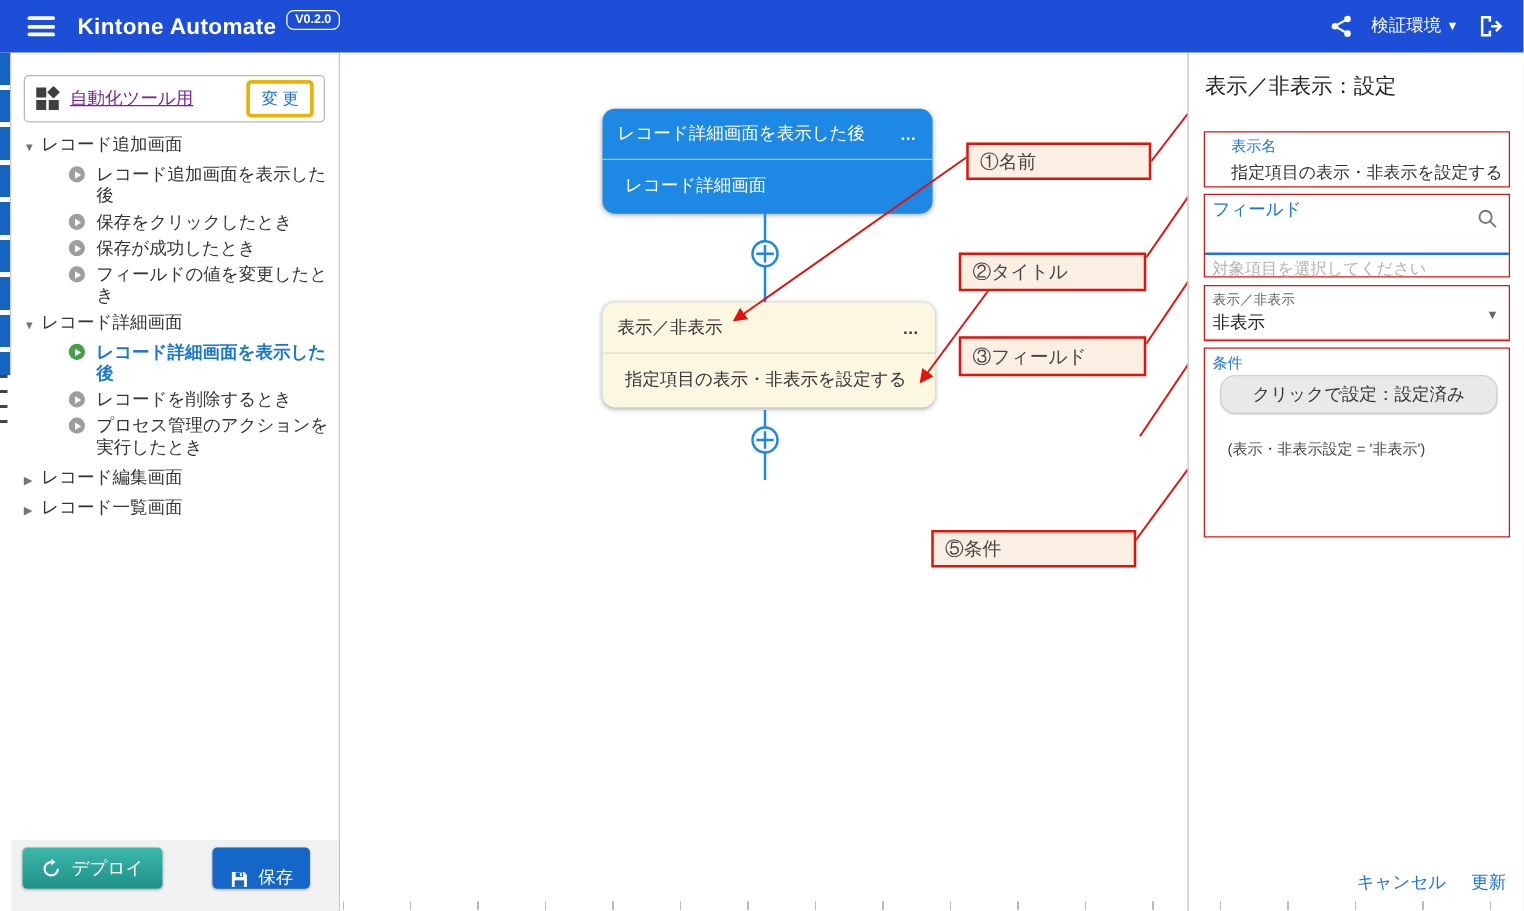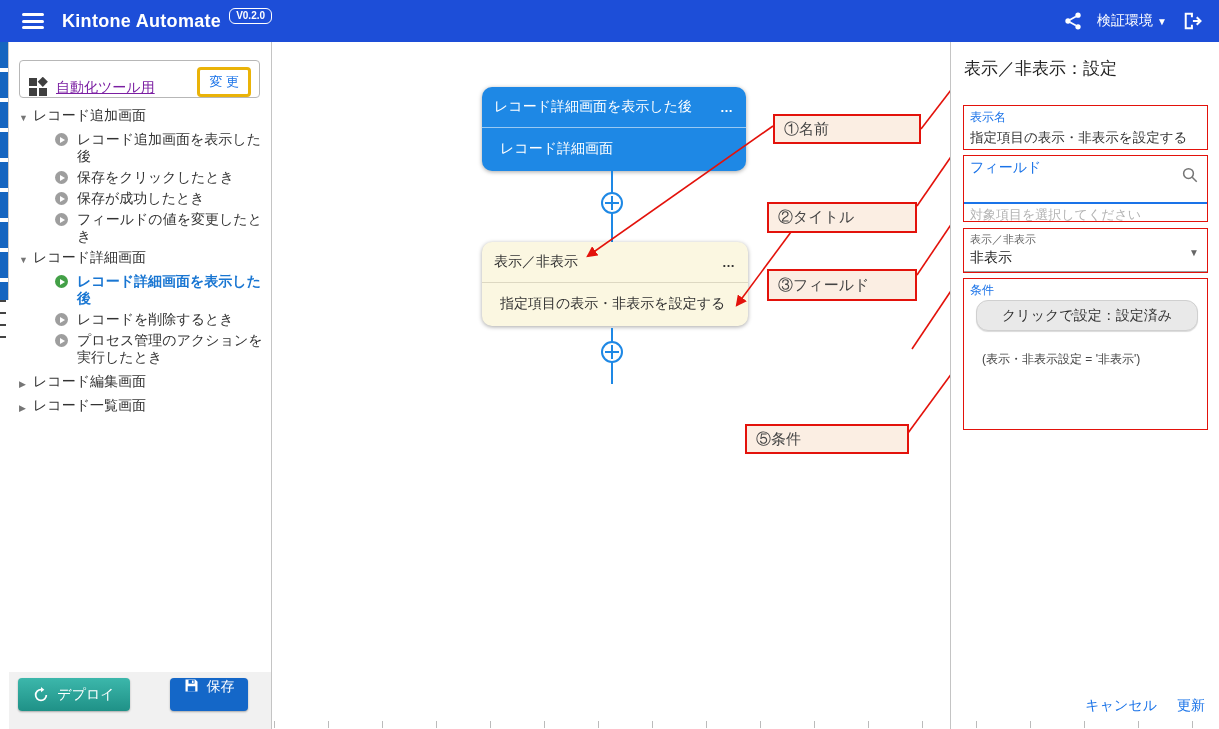--- a/index.html
+++ b/index.html
@@ -35,21 +35,21 @@
     background:repeating-linear-gradient(to bottom,#444 0 2px,transparent 2px 12px);
   }
   
   .sidebar {
     position:absolute; left:9px; top:42px; width:263px; height:687px;
     background:#fff; border-right:1px solid #c4c4c4; z-index:10;
   }
   .app-card {
     position:absolute; left:10px; top:18px; width:241px; height:38px;
     border:1px solid #b7b7b7; border-radius:4px; background:#fff;
-    display:flex; align-items:flex-end; padding:0 8px;
+    display:flex; align-items:center; padding:0 8px;
   }
   .app-link { font-size:14px; color:#7b1fa2; text-decoration:underline; margin-left:8px; cursor:pointer; }
   .change-btn {
     margin-left:auto; font-size:13px; color:#1a73e8; background:#fff;
     border:3px solid #eab308; border-radius:4px; padding:3px 9px; cursor:pointer; white-space:nowrap;
   }
   .tree { position:absolute; left:0; top:63px; width:263px; font-size:14px; color:#333; }
   .tree-group { display:flex; align-items:flex-start; padding:3px 0 3px 10px; cursor:pointer; line-height:15px;}
   .tgl { width:14px; font-size:9px; color:#757575; margin-top:3px; flex:none; }
   .tree-leaf { display:flex; align-items:flex-start; padding:2px 0 2px 46px; cursor:pointer; line-height:17px; }
@@ -69,21 +69,21 @@
   }
   .deploy-btn {
     position:absolute; left:9px; top:6px; width:112px; height:33px; border:none; border-radius:4px;
     background:linear-gradient(to bottom,#3cb7ab,#1f9187); color:#fff; font-size:14px;
     display:flex; align-items:center; justify-content:center; gap:8px; cursor:pointer;
     box-shadow:0 1px 2px rgba(0,0,0,.3); font-family:inherit;
   }
   .save-btn {
     position:absolute; left:161px; top:6px; width:78px; height:33px; border:none; border-radius:4px;
     background:#1467c8; color:#fff; font-size:14px;
-    display:flex; align-items:flex-start; justify-content:center; gap:8px; cursor:pointer;
+    display:flex; align-items:flex-end; justify-content:center; gap:8px; cursor:pointer;
     box-shadow:0 1px 2px rgba(0,0,0,.3); font-family:inherit;
   }
   
   .canvas { position:absolute; left:272px; top:42px; width:678px; height:687px; background:#fff; }
   .flow-node {
     position:absolute; border-radius:10px; box-shadow:0 1px 4px rgba(0,0,0,.35);
     font-size:14px; overflow:hidden; cursor:pointer;
   }
   .node-blue { left:210px; top:45px; width:264px; background:#1e88e5; color:#fff; }
   .node-blue .node-head { border-bottom:1px solid rgba(255,255,255,.55); }
@@ -113,21 +113,21 @@
   .ann4 { left:473px; top:300px; width:166px; height:31px; }
   .ann5 { left:473px; top:382px; width:164px; height:30px; }
   
   .panel {
     position:absolute; left:950px; top:42px; width:269px; height:687px;
     background:#fff; border-left:1px solid #c4c4c4; z-index:10;
   }
   .panel-title { position:absolute; left:13px; top:15px; font-size:17px; color:#222; }
   .sec { position:absolute; left:12px; width:245px; border:1.5px solid #e3120b; }
   .sec-label-blue { font-size:12px; color:#1a73e8; }
-  .sec1 { top:63px; height:45px; padding:3px 6px; }
+  .sec1 { top:63px; height:45px; padding:3px 21px; }
   .sec1 .val { font-size:13.5px; color:#333; margin-top:3px; white-space:nowrap; }
   .sec2 { top:113px; height:67px; padding:3px 6px; }
   .sec2 .sec-label-blue { font-size:14px; }
   .search-ico { position:absolute; right:8px; top:10px; }
   .field-underline { position:absolute; left:0; right:0; top:46px; height:2px; background:#1a73e8; }
   .field-placeholder { position:absolute; left:6px; top:50px; font-size:13px; color:#b3b3b3; white-space:nowrap; }
   .sec3 { top:186px; height:45px; padding:3px 6px; cursor:pointer; }
   .sec3 .mini-label { font-size:11px; color:#666; }
   .sec3 .val { font-size:14px; color:#222; margin-top:2px; }
   .sec3 .dd-caret { position:absolute; right:8px; top:18px; font-size:10px; color:#666; }

